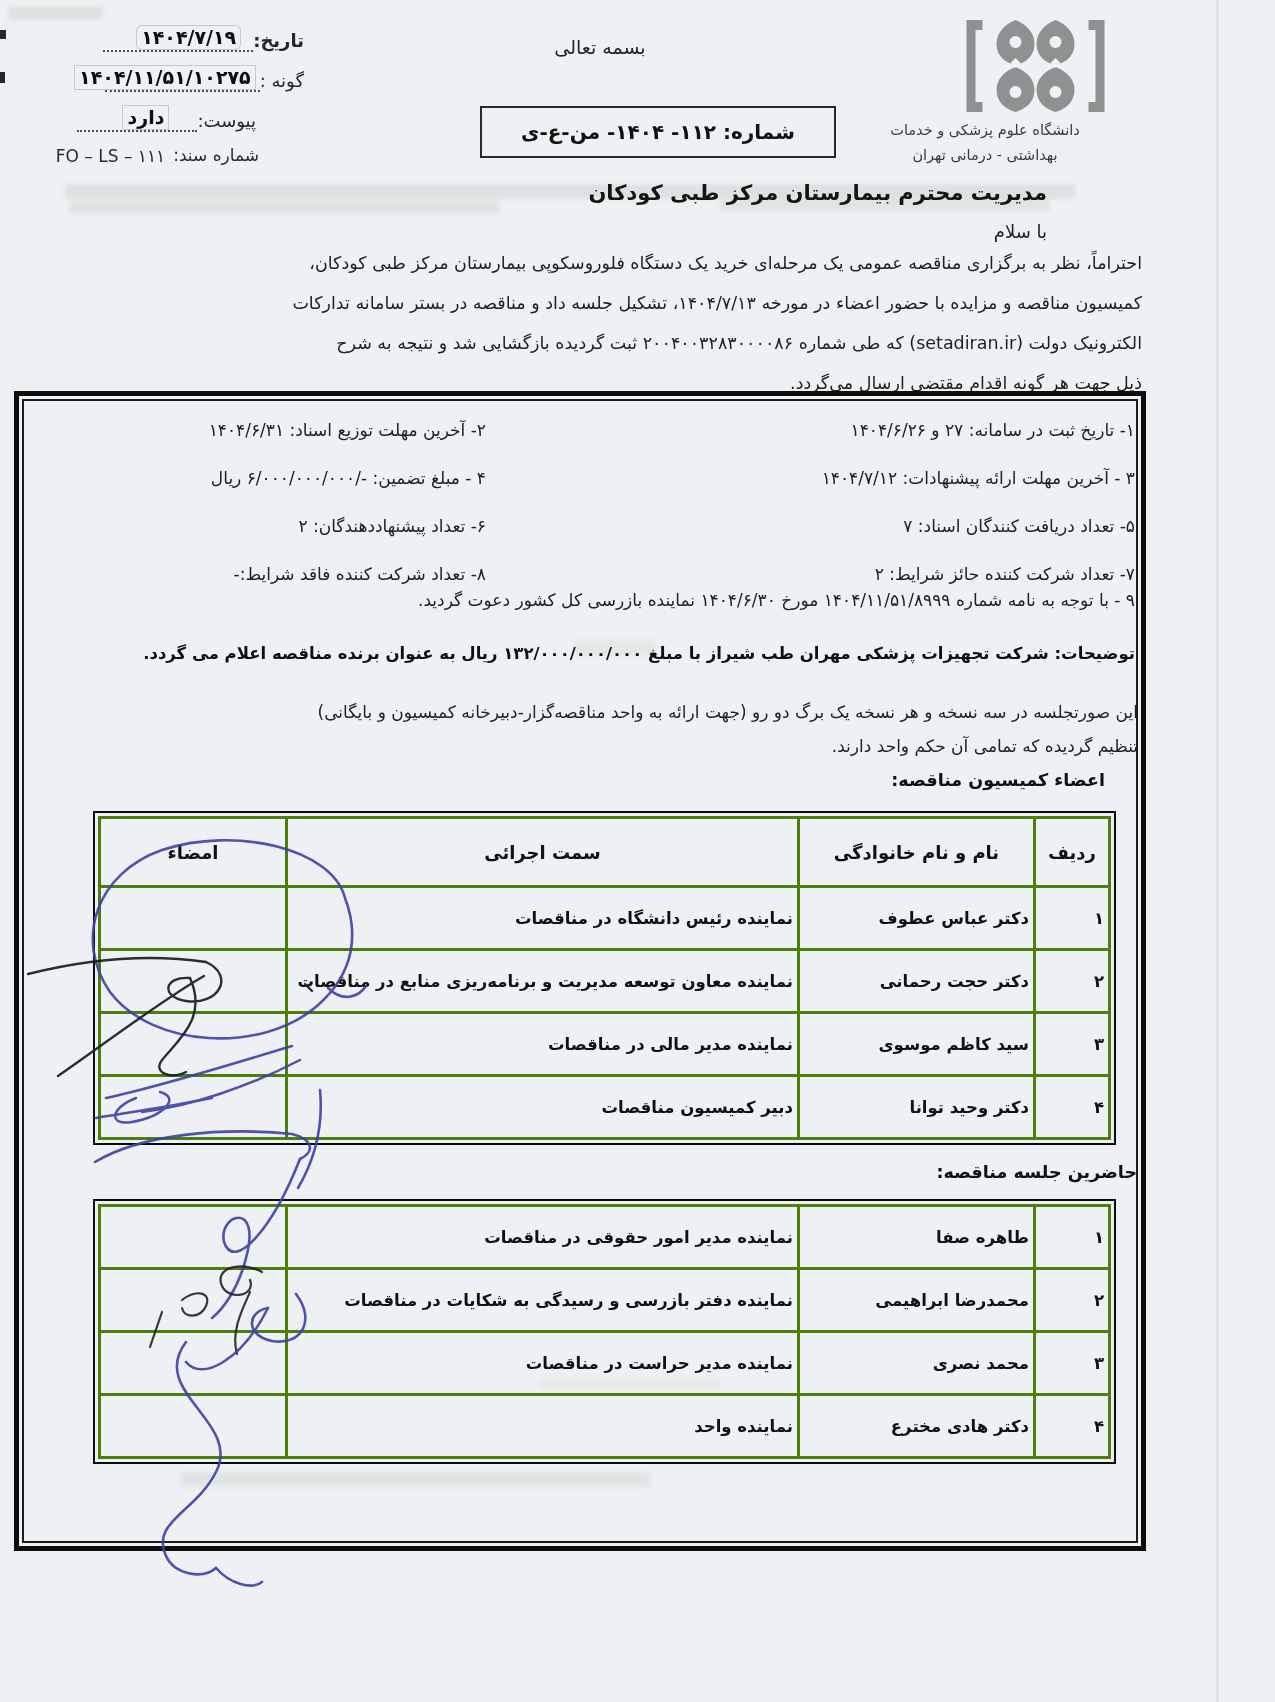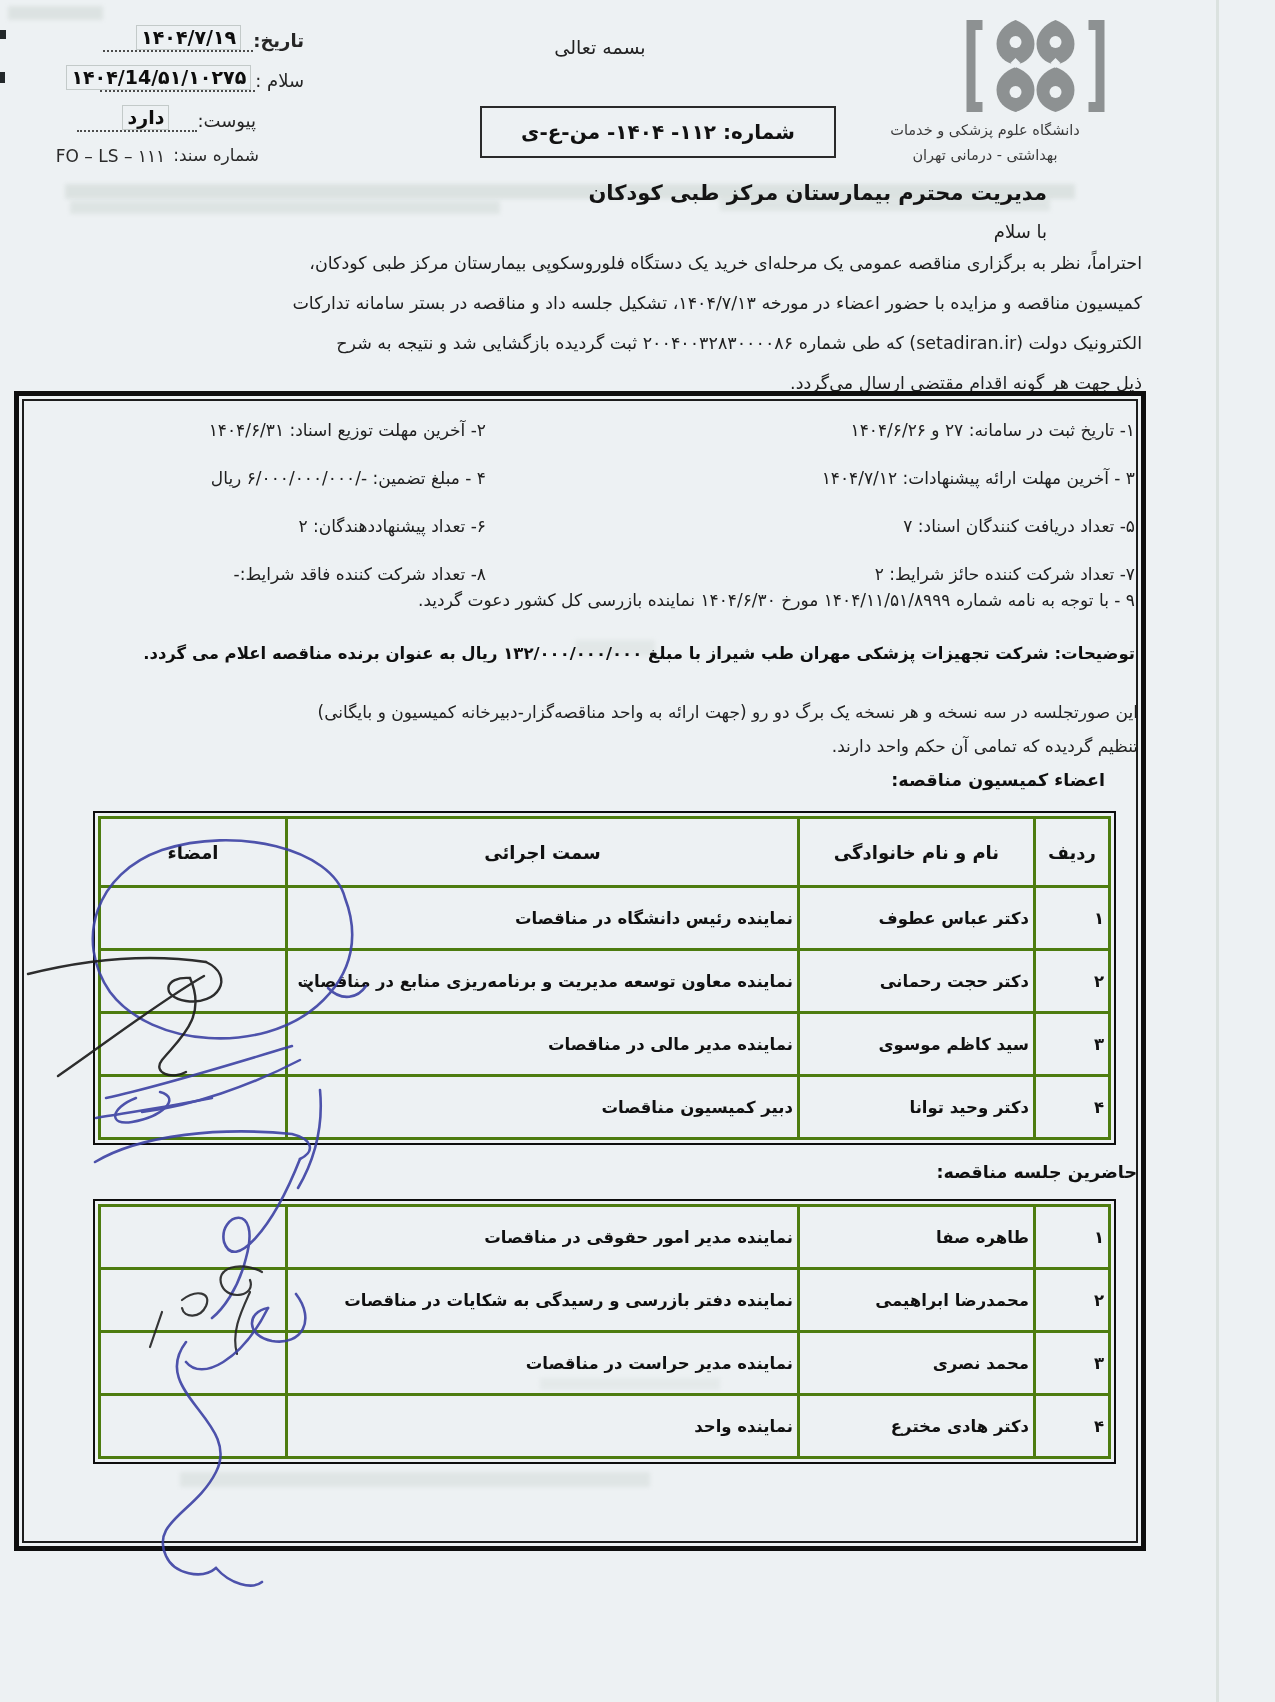--- a/index.html
+++ b/index.html
@@ -85,27 +85,27 @@
   <div class="smudge abs" style="left:540px;top:1378px;width:180px;height:12px;opacity:.16;"></div>
   <div class="smudge abs" style="left:8px;top:6px;width:95px;height:14px;opacity:.3;"></div>
   <div class="edge-line"></div>
   <div class="edge-mark" style="left:0;top:30px;width:6px;height:9px;"></div>
   <div class="edge-mark" style="left:0;top:72px;width:5px;height:11px;"></div>
 
   <div class="abs corner">
     <div class="corner-row">
       <span class="corner-label b">تاریخ:</span>
       <span class="dots" style="width:150px;">
-        <span class="hand" style="right:12px;">۱۴۰۴/۷/۱۹</span>
+        <span class="hand" style="right:12px;border-radius:6px;">۱۴۰۴/۷/۱۹</span>
       </span>
     </div>
     <div class="corner-row">
-      <span class="corner-label">سلام :</span>
+      <span class="corner-label">گونه :</span>
       <span class="dots" style="width:155px;">
-        <span class="hand" style="right:4px;">۱۴۰۴/14/۵۱/۱۰۲۷۵</span>
+        <span class="hand" style="right:4px;">۱۴۰۴/۱۱/۵۱/۱۰۲۷۵</span>
       </span>
     </div>
     <div class="corner-row" style="padding-right:48px;">
       <span class="corner-label">پیوست:</span>
       <span class="dots" style="width:120px;">
         <span class="hand" style="right:28px;">دارد</span>
       </span>
     </div>
     <div class="corner-row" style="padding-right:45px;height:34px;">
       <span class="corner-label docnum">شماره سند:</span>

